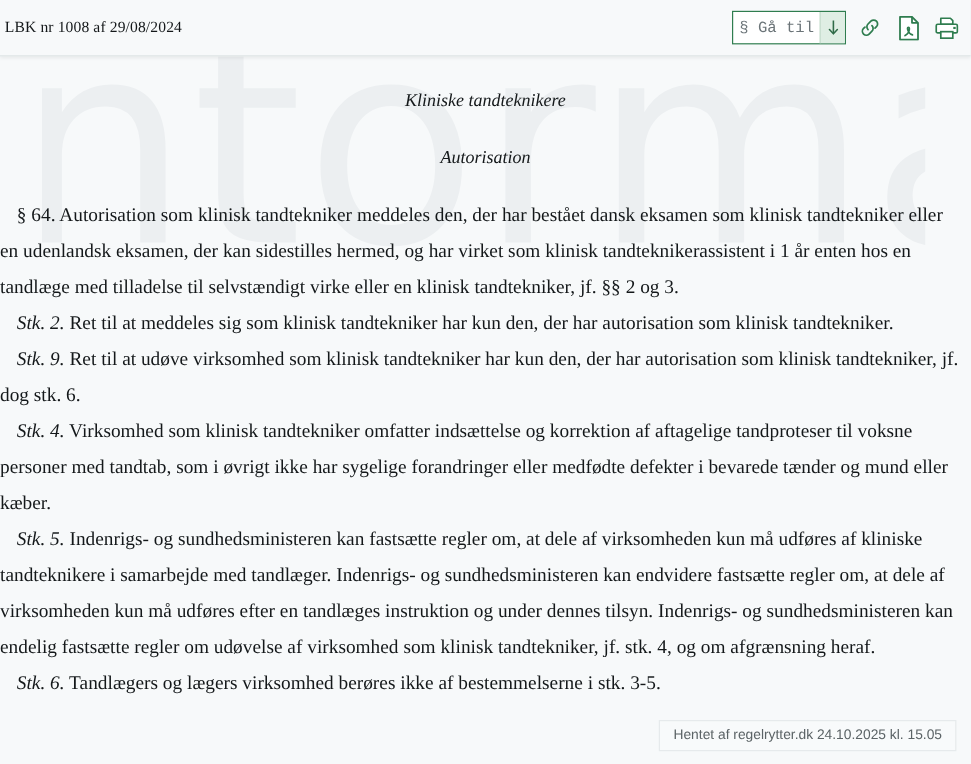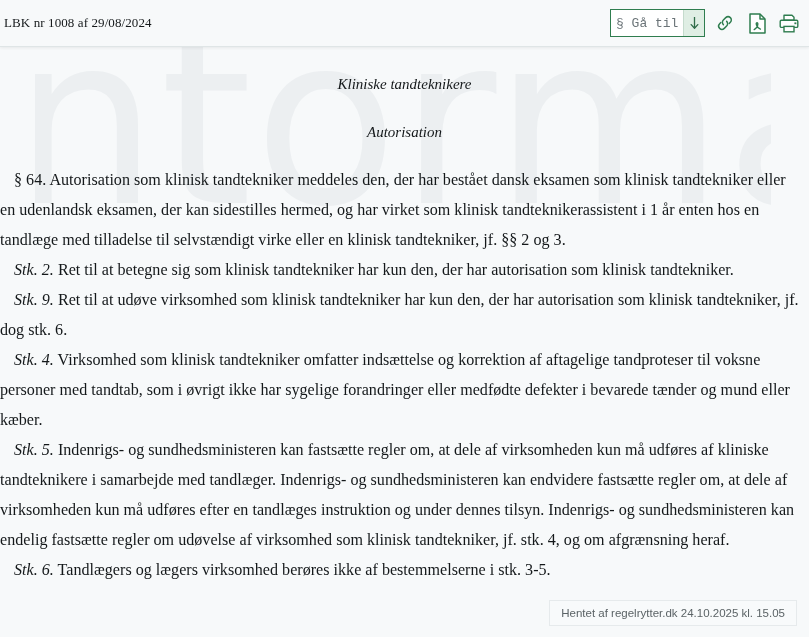--- a/index.html
+++ b/index.html
@@ -227,21 +227,21 @@
 </div>
 
 <div id="doc-body">
 
   <div class="heading" id="heading-main">Kliniske tandteknikere</div>
 
   <div class="heading" id="heading-sub">Autorisation</div>
 
   <div id="paragraphs">
       <div class="para"><span>§ 64.</span><span> Autorisation som klinisk tandtekniker meddeles den, der har bestået dansk eksamen som klinisk tandtekniker eller en udenlandsk eksamen, der kan sidestilles hermed, og har virket som klinisk tandteknikerassistent i 1 år enten hos en tandlæge med tilladelse til selvstændigt virke eller en klinisk tandtekniker, jf. §§ 2 og 3.</span></div>
-      <div class="para"><span class="stk">Stk. 2.</span><span> Ret til at betegne sig som klinisk tandtekniker har kun den, der har autorisation som klinisk tandtekniker.</span></div>
+      <div class="para"><span class="stk">Stk. 2.</span><span> Ret til at meddeles sig som klinisk tandtekniker har kun den, der har autorisation som klinisk tandtekniker.</span></div>
       <div class="para"><span class="stk">Stk. 9.</span><span> Ret til at udøve virksomhed som klinisk tandtekniker har kun den, der har autorisation som klinisk tandtekniker, jf. dog stk. 6.</span></div>
       <div class="para"><span class="stk">Stk. 4.</span><span> Virksomhed som klinisk tandtekniker omfatter indsættelse og korrektion af aftagelige tandproteser til voksne personer med tandtab, som i øvrigt ikke har sygelige forandringer eller medfødte defekter i bevarede tænder og mund eller kæber.</span></div>
       <div class="para"><span class="stk">Stk. 5.</span><span> Indenrigs- og sundhedsministeren kan fastsætte regler om, at dele af virksomheden kun må udføres af kliniske tandteknikere i samarbejde med tandlæger. Indenrigs- og sundhedsministeren kan endvidere fastsætte regler om, at dele af virksomheden kun må udføres efter en tandlæges instruktion og under dennes tilsyn. Indenrigs- og sundhedsministeren kan endelig fastsætte regler om udøvelse af virksomhed som klinisk tandtekniker, jf. stk. 4, og om afgrænsning heraf.</span></div>
       <div class="para"><span class="stk">Stk. 6.</span><span> Tandlægers og lægers virksomhed berøres ikke af bestemmelserne i stk. 3-5.</span></div>
     </div>
 </div>
 
 <div id="footer-badge">Hentet af regelrytter.dk 24.10.2025 kl. 15.05</div>
 
 </body></html>

